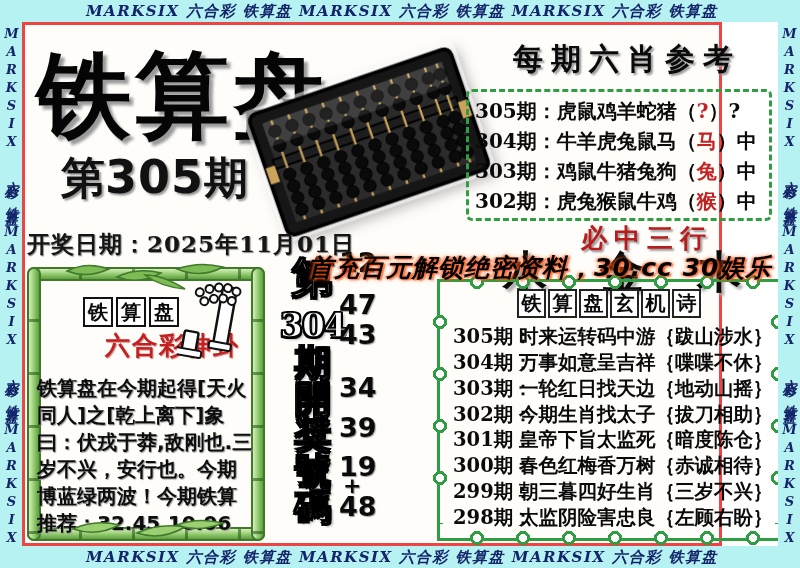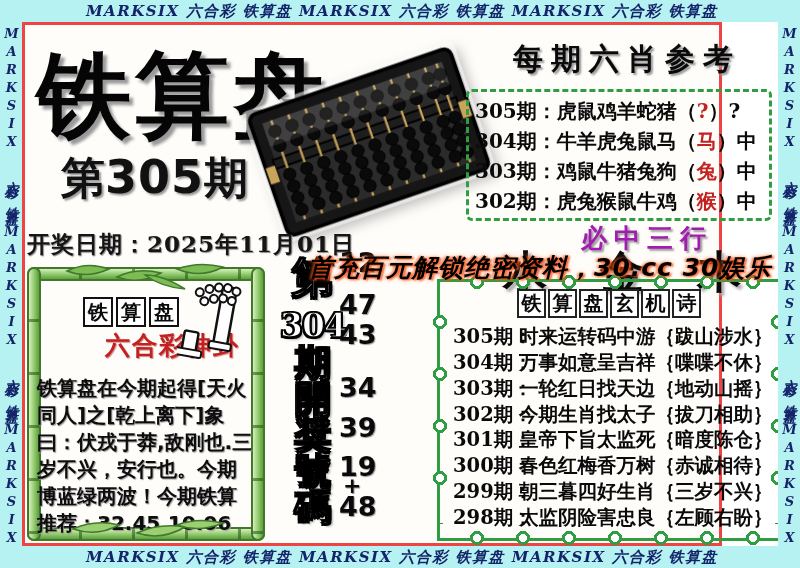--- a/index.html
+++ b/index.html
@@ -34,21 +34,21 @@
                  font-family:"DejaVu Serif",serif;font-weight:bold;font-size:30px;letter-spacing:8px;
                  color:#0a0a0a;text-shadow:2px 2px 2px #999;z-index:3;white-space:nowrap;}
   .liuxiao-box{position:absolute;left:441px;top:64px;width:306px;height:132px;box-sizing:border-box;
                border:3px dashed #2f9e42;border-radius:6px;padding:4px 0 0 6px;z-index:3;}
   .liuxiao-box .row{font-family:"DejaVu Serif",serif;font-weight:bold;font-size:20px;line-height:30px;
                     color:#0a0a0a;white-space:nowrap;}
   .red{color:#c32222;}
   
   .sanxing-title{position:absolute;left:512px;top:196px;width:220px;text-align:center;
                  font-family:"DejaVu Serif",serif;font-weight:bold;font-size:26px;letter-spacing:7px;
-                 color:#a21caf;text-shadow:2px 2px 2px #999;z-index:3;white-space:nowrap;}
+                 color:#b91c1c;text-shadow:2px 2px 2px #999;z-index:3;white-space:nowrap;}
   .sanxing-row{position:absolute;left:478px;top:218px;width:238px;display:flex;justify-content:space-between;
                font-weight:bold;font-size:44px;color:#090909;text-shadow:3px 3px 3px #aaa;z-index:3;}
   
   .watermark{position:absolute;left:308px;top:251px;font-size:25px;font-weight:bold;color:#000000;
              letter-spacing:1px;white-space:nowrap;z-index:50;
              text-shadow:2px 1px 2px rgba(250,80,20,.85), -2px 0 2px rgba(250,80,20,.55), 0 0 5px rgba(250,120,40,.6);font-style:italic;}
   
   .bamboo{position:absolute;left:2px;top:242px;width:238px;height:274px;z-index:2;}
   .pole{position:absolute;background:
           repeating-linear-gradient(90deg, rgba(30,80,15,0) 0 50px, rgba(30,80,15,.55) 50px 53px),

